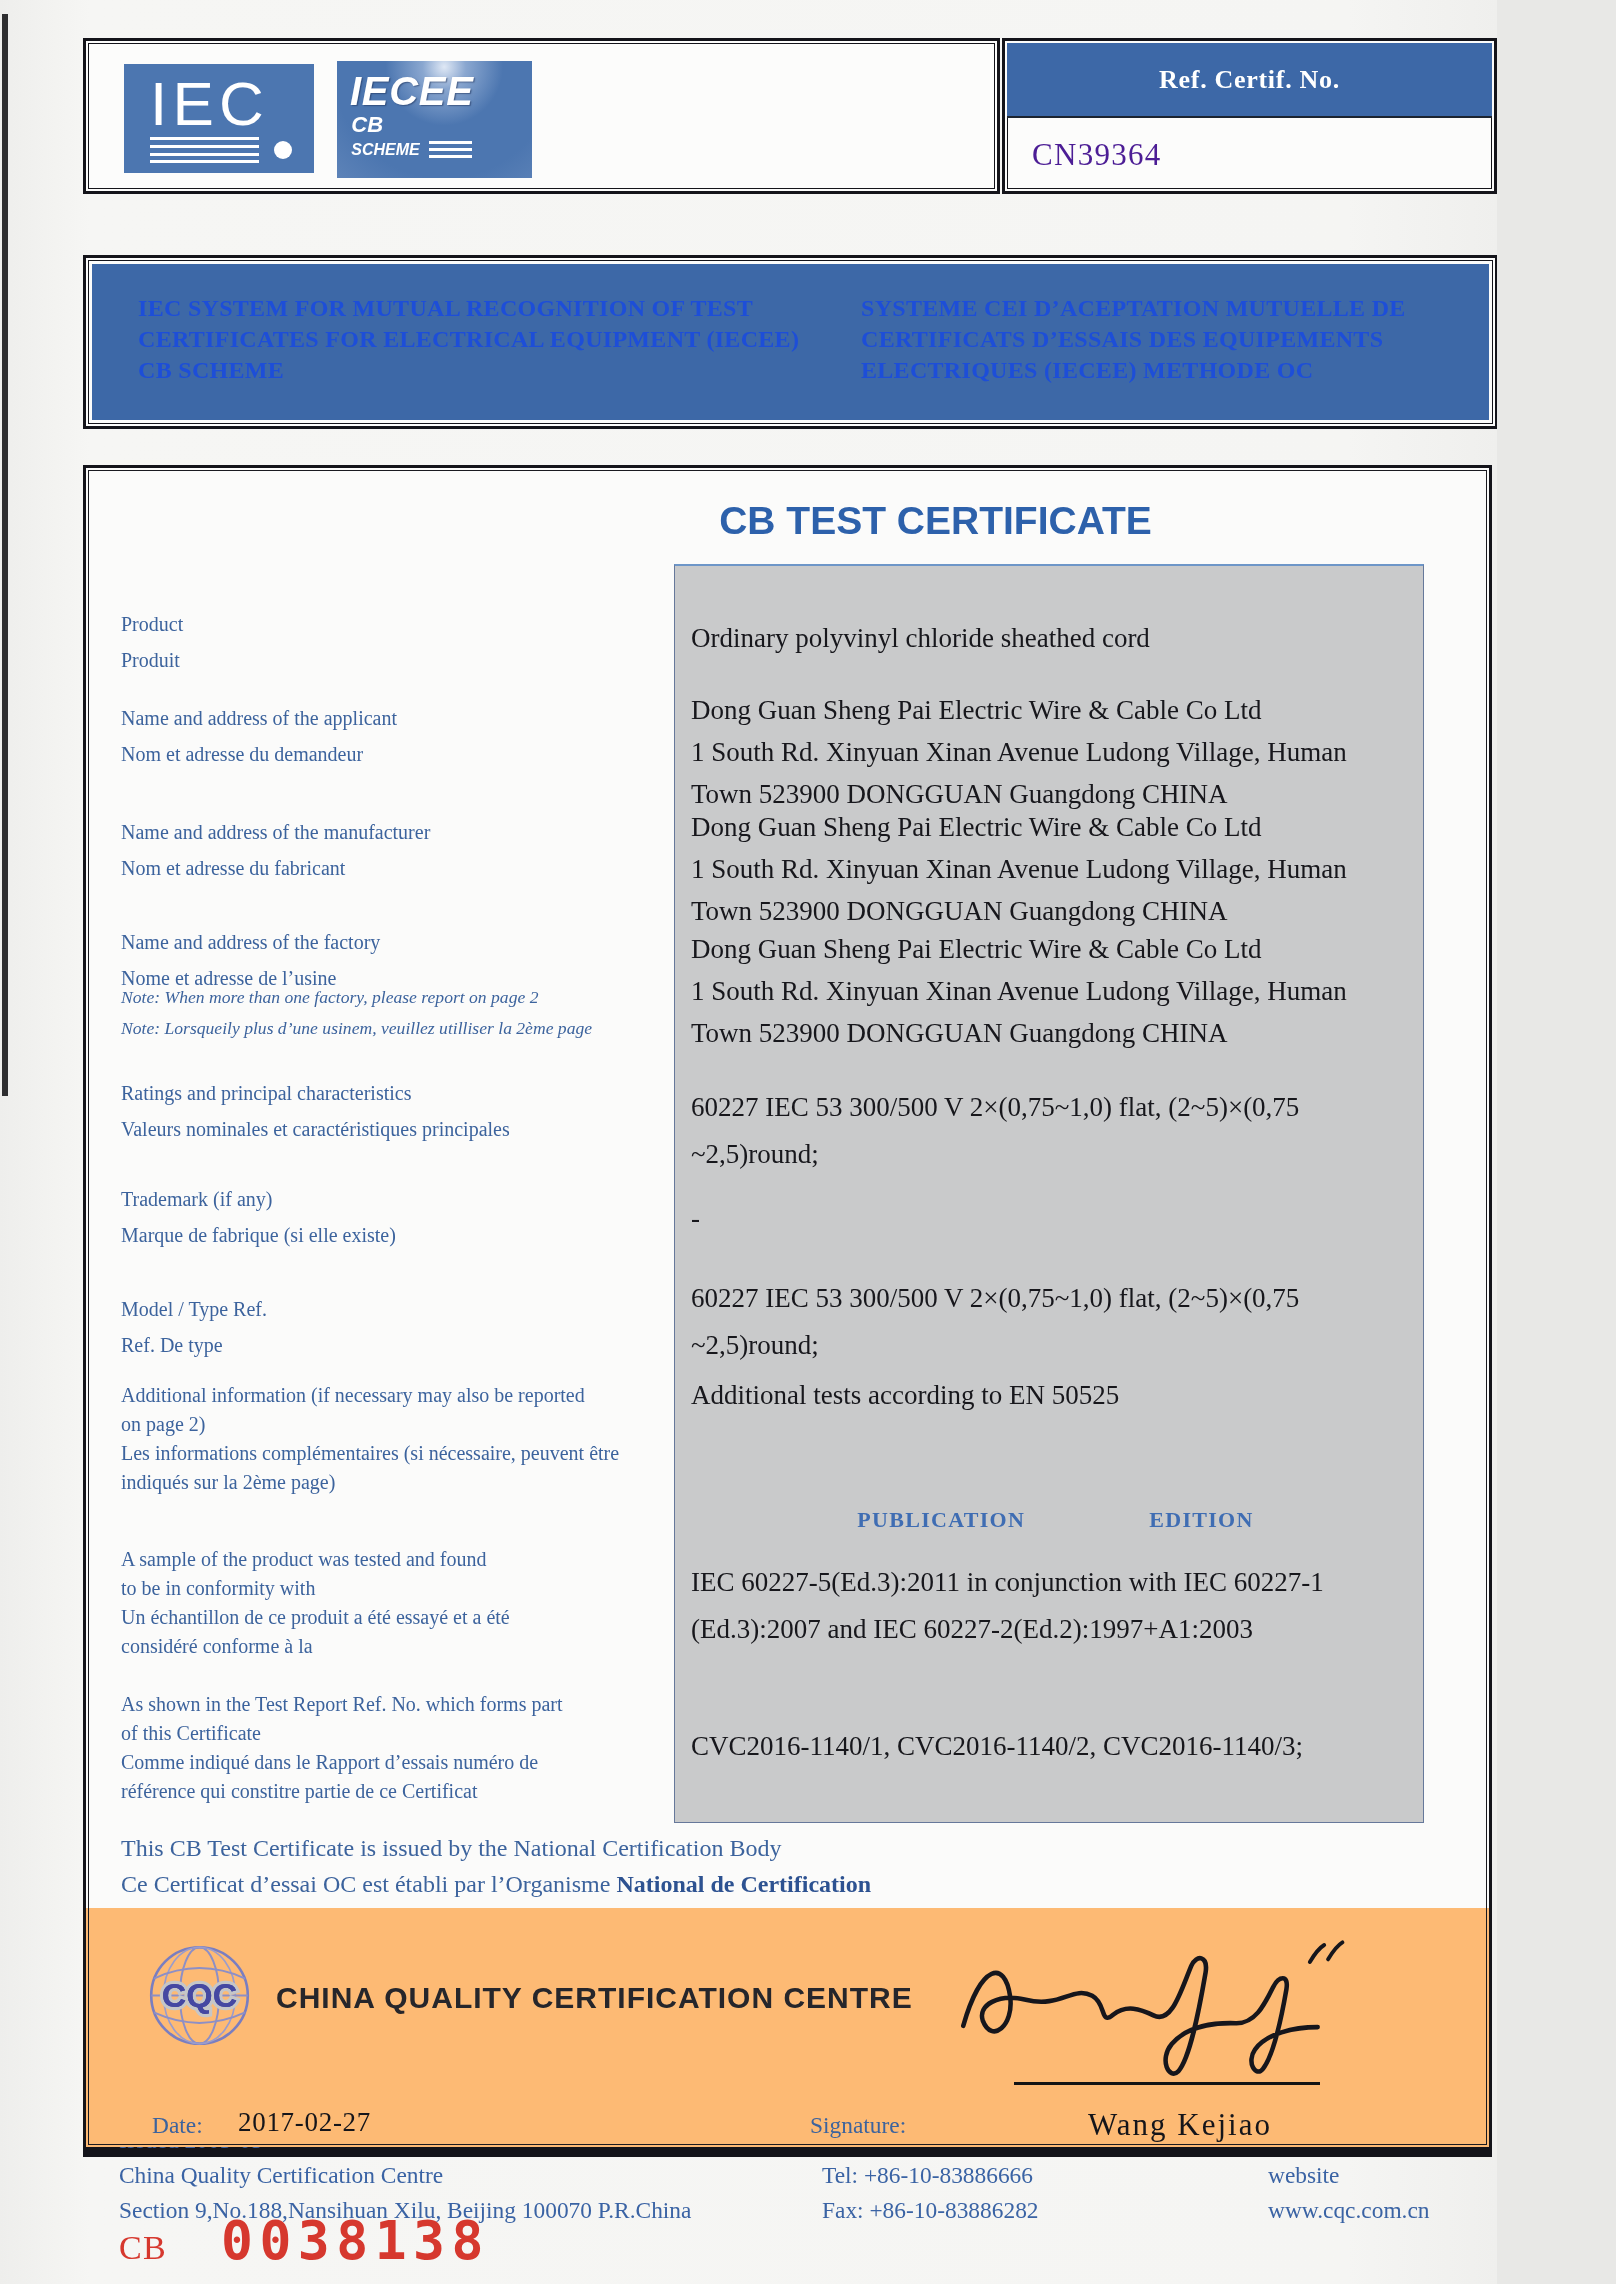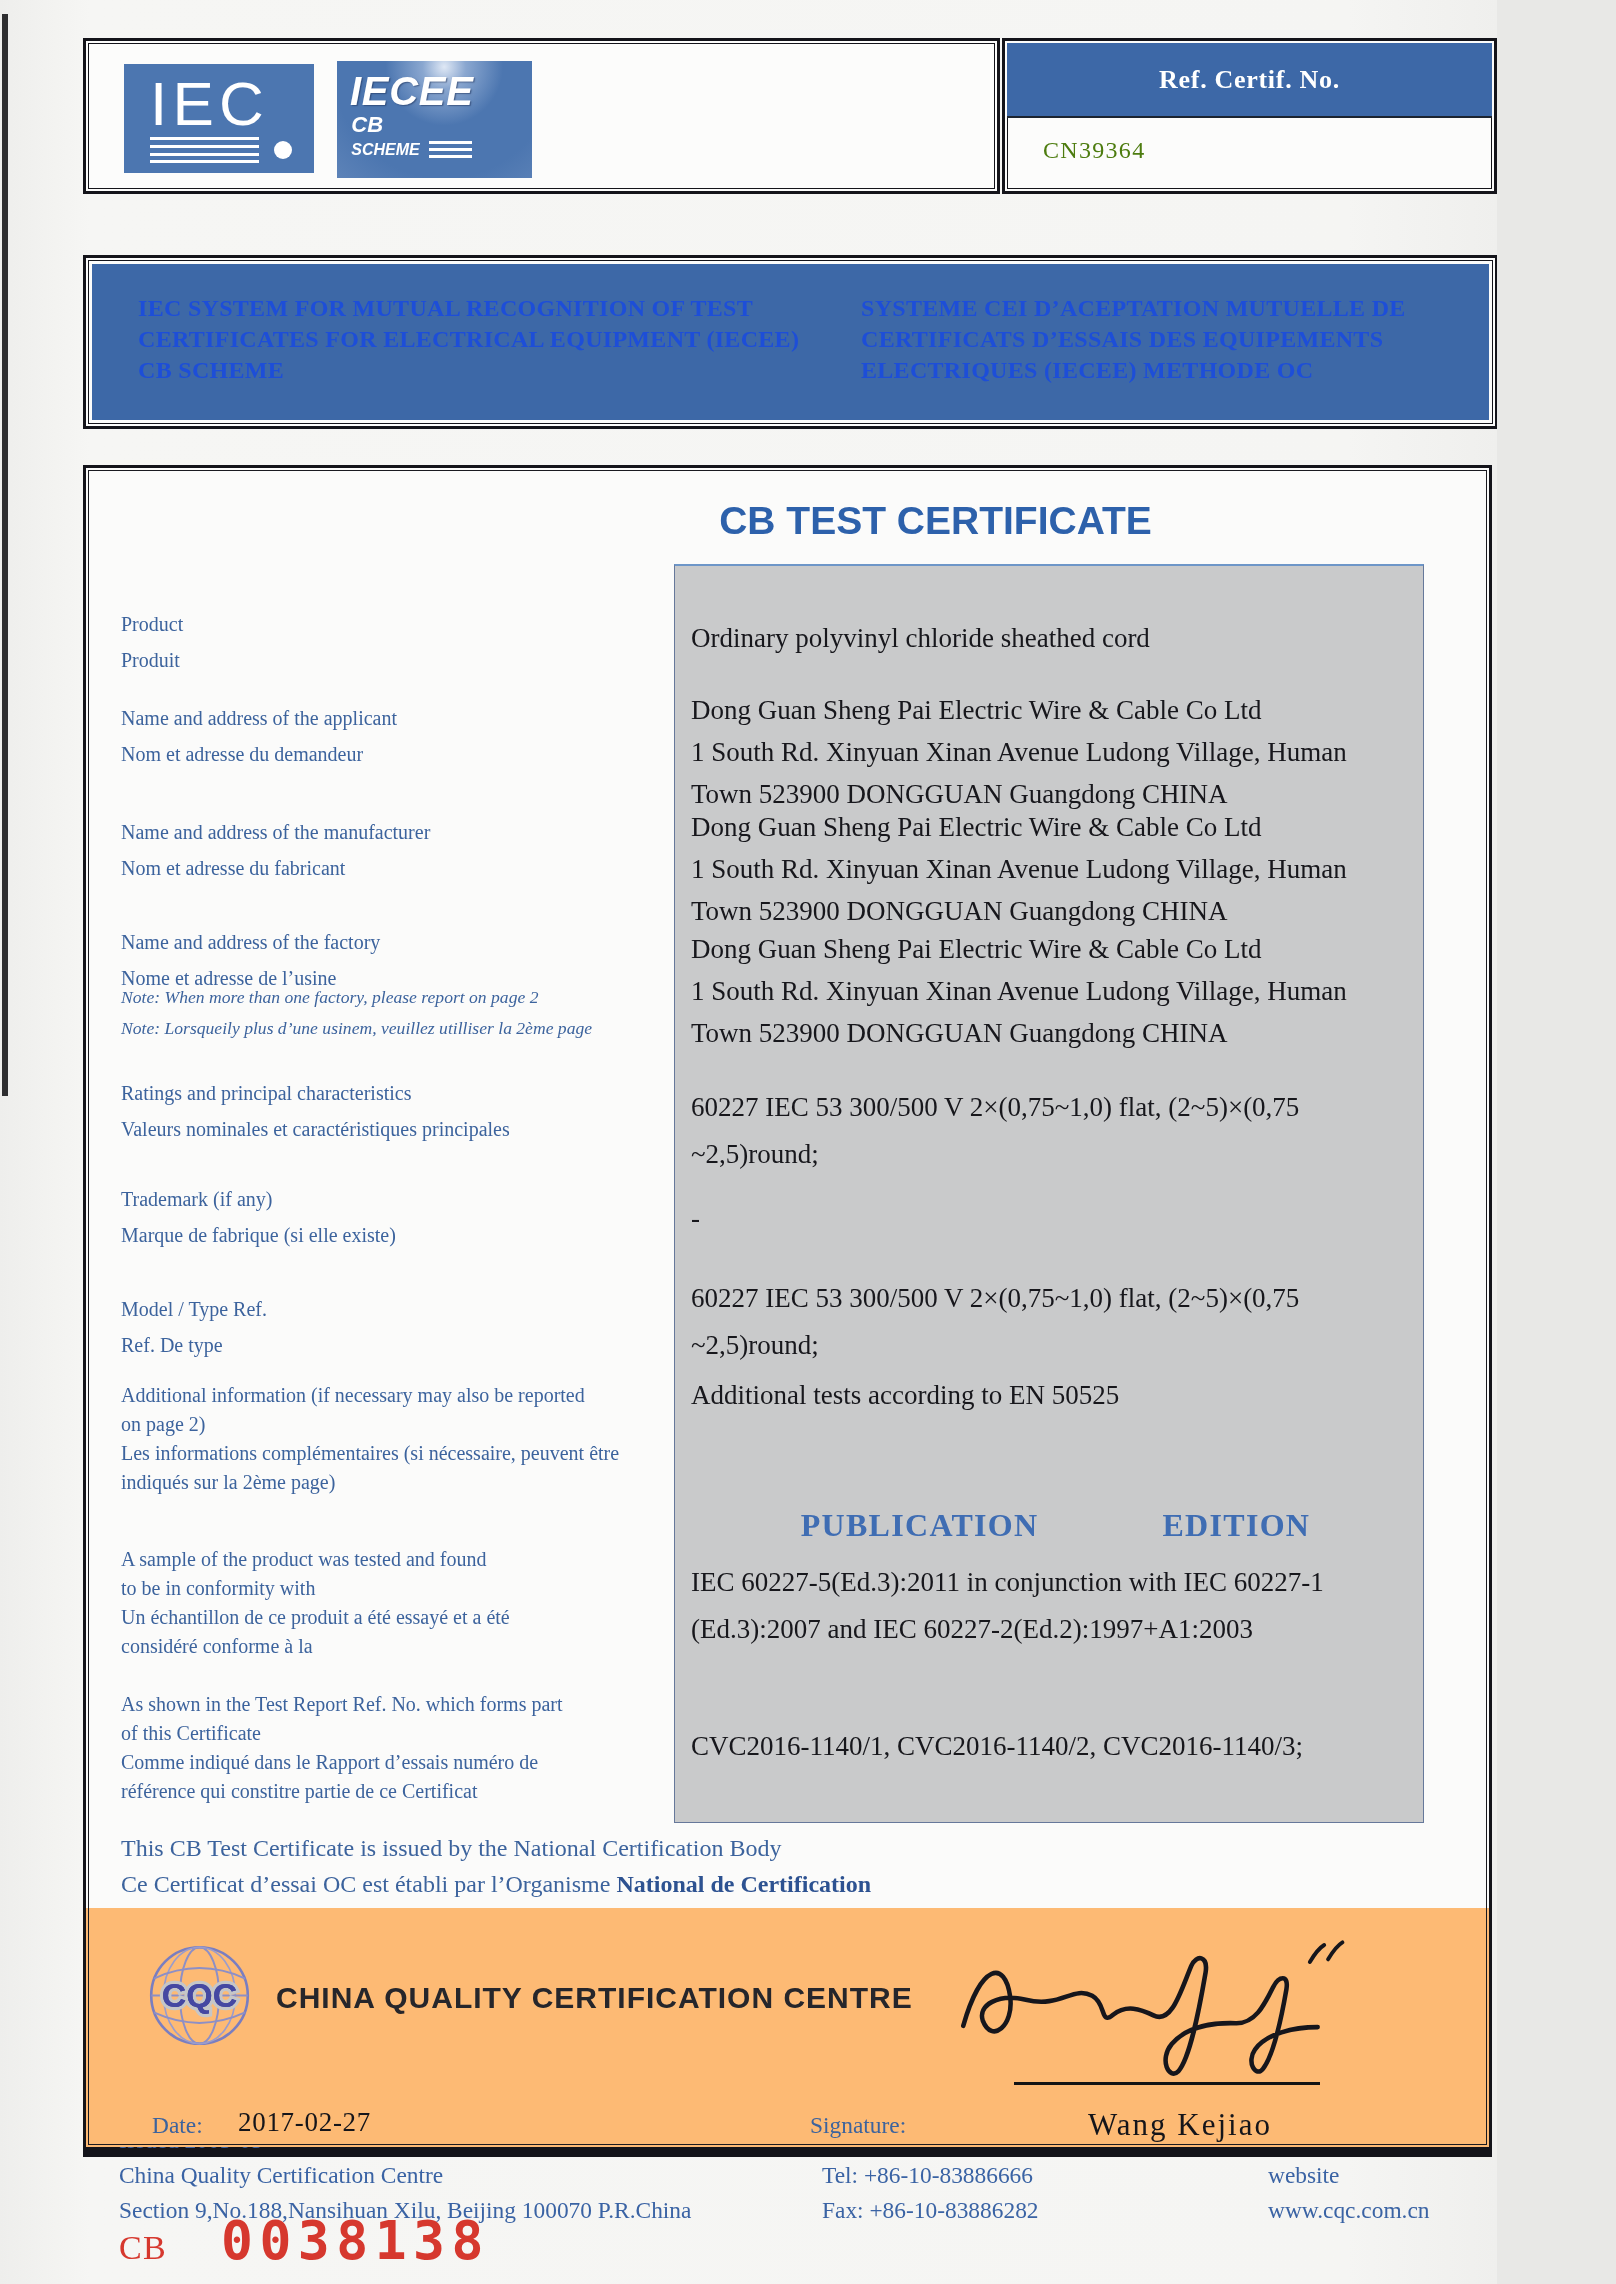--- a/index.html
+++ b/index.html
@@ -35,21 +35,21 @@
   .iecee-scheme-row{display:flex;align-items:center;margin:1.3px 0 0 14.3px;}
   .iecee-scheme{font-family:"Liberation Sans",sans-serif;font-weight:700;font-style:italic;font-size:16px;
     line-height:23.4px;color:#fff;}
   .mini-stripes{display:inline-block;width:43px;height:17px;margin-left:9px;
     background:repeating-linear-gradient(#fff 0 3.3px,rgba(0,0,0,0) 3.3px 7.2px);}
 
   .refbox{left:1002px;top:38px;width:489px;height:150px;}
   .refbox-head{position:absolute;left:2px;right:2px;top:2px;height:73px;background:#3d68a7;
     border-bottom:2px solid #1c2430;display:flex;align-items:center;justify-content:center;
     color:#fff;font-weight:700;font-size:26px;letter-spacing:0.7px;}
-  .refbox-value{position:absolute;left:38px;top:96px;font-size:24px;letter-spacing:1.3px;color:#4d7c0f;}
+  .refbox-value{position:absolute;left:27px;top:96px;font-size:31px;letter-spacing:1.3px;color:#4c1d95;}
 
   
   .banner{left:83px;top:255px;width:1409px;height:168px;background:#fcfcfb;}
   .banner-fill{position:absolute;inset:5.9px;background:#3d68a7;}
   .banner-col{position:absolute;font-weight:700;font-size:24px;line-height:31px;color:#1d4ed8;
     letter-spacing:0.3px;white-space:pre-line;}
   .banner-col.left{left:52px;top:35px;width:690px;}
   .banner-col.right{left:775px;top:35px;width:605px;}
 
   
@@ -59,21 +59,21 @@
   .cert-title{position:absolute;left:475px;top:31px;width:749px;text-align:center;
     font-family:"Liberation Sans",sans-serif;font-weight:700;font-size:39px;color:#2d61ab;letter-spacing:0px;}
   .graybox{position:absolute;left:588px;top:96px;width:750px;height:1259px;background:#c9cacb;
     border:1.3px solid #66789a;border-top:2.6px solid #6d96c8;box-sizing:border-box;}
   .lbl{position:absolute;left:35px;width:560px;font-size:20px;line-height:36px;color:#3c639d;white-space:pre-line;}
   .lbl.tight{line-height:29px;}
   .lbl.notes{font-size:17.6px;line-height:31px;font-style:italic;}
   .val{position:absolute;left:605px;width:729px;font-size:27px;line-height:43px;color:#17171c;white-space:pre-line;z-index:2;}
   .val.lh72{line-height:47px;}
   .pubrow{position:absolute;left:605px;width:729px;display:flex;justify-content:center;gap:124px;
-    font-weight:700;font-size:32px;color:#3f6db3;letter-spacing:1.3px;z-index:2;text-align:center;}
+    font-weight:700;font-size:22px;color:#3f6db3;letter-spacing:1.3px;z-index:2;text-align:center;}
   .issuedby{position:absolute;left:35px;width:1107px;font-size:24px;line-height:36px;color:#3c639d;}
   .issuedby .bold{font-weight:700;color:#2d5291;}
 
   
   .cqcband{position:absolute;left:0;right:0;top:1440px;bottom:0;background:#fdba74;z-index:1;}
   .cqc-logo{position:absolute;left:60px;top:34px;width:107px;height:107px;}
   .centre-name{position:absolute;left:190px;top:73px;font-family:"Liberation Sans",sans-serif;
     font-weight:700;font-size:30px;color:#26262b;letter-spacing:1px;}
   .sig-svg{position:absolute;left:859px;top:19.5px;width:430px;height:150px;}
   .sig-line{position:absolute;left:928px;top:174px;width:306px;height:3.3px;background:#141414;}

